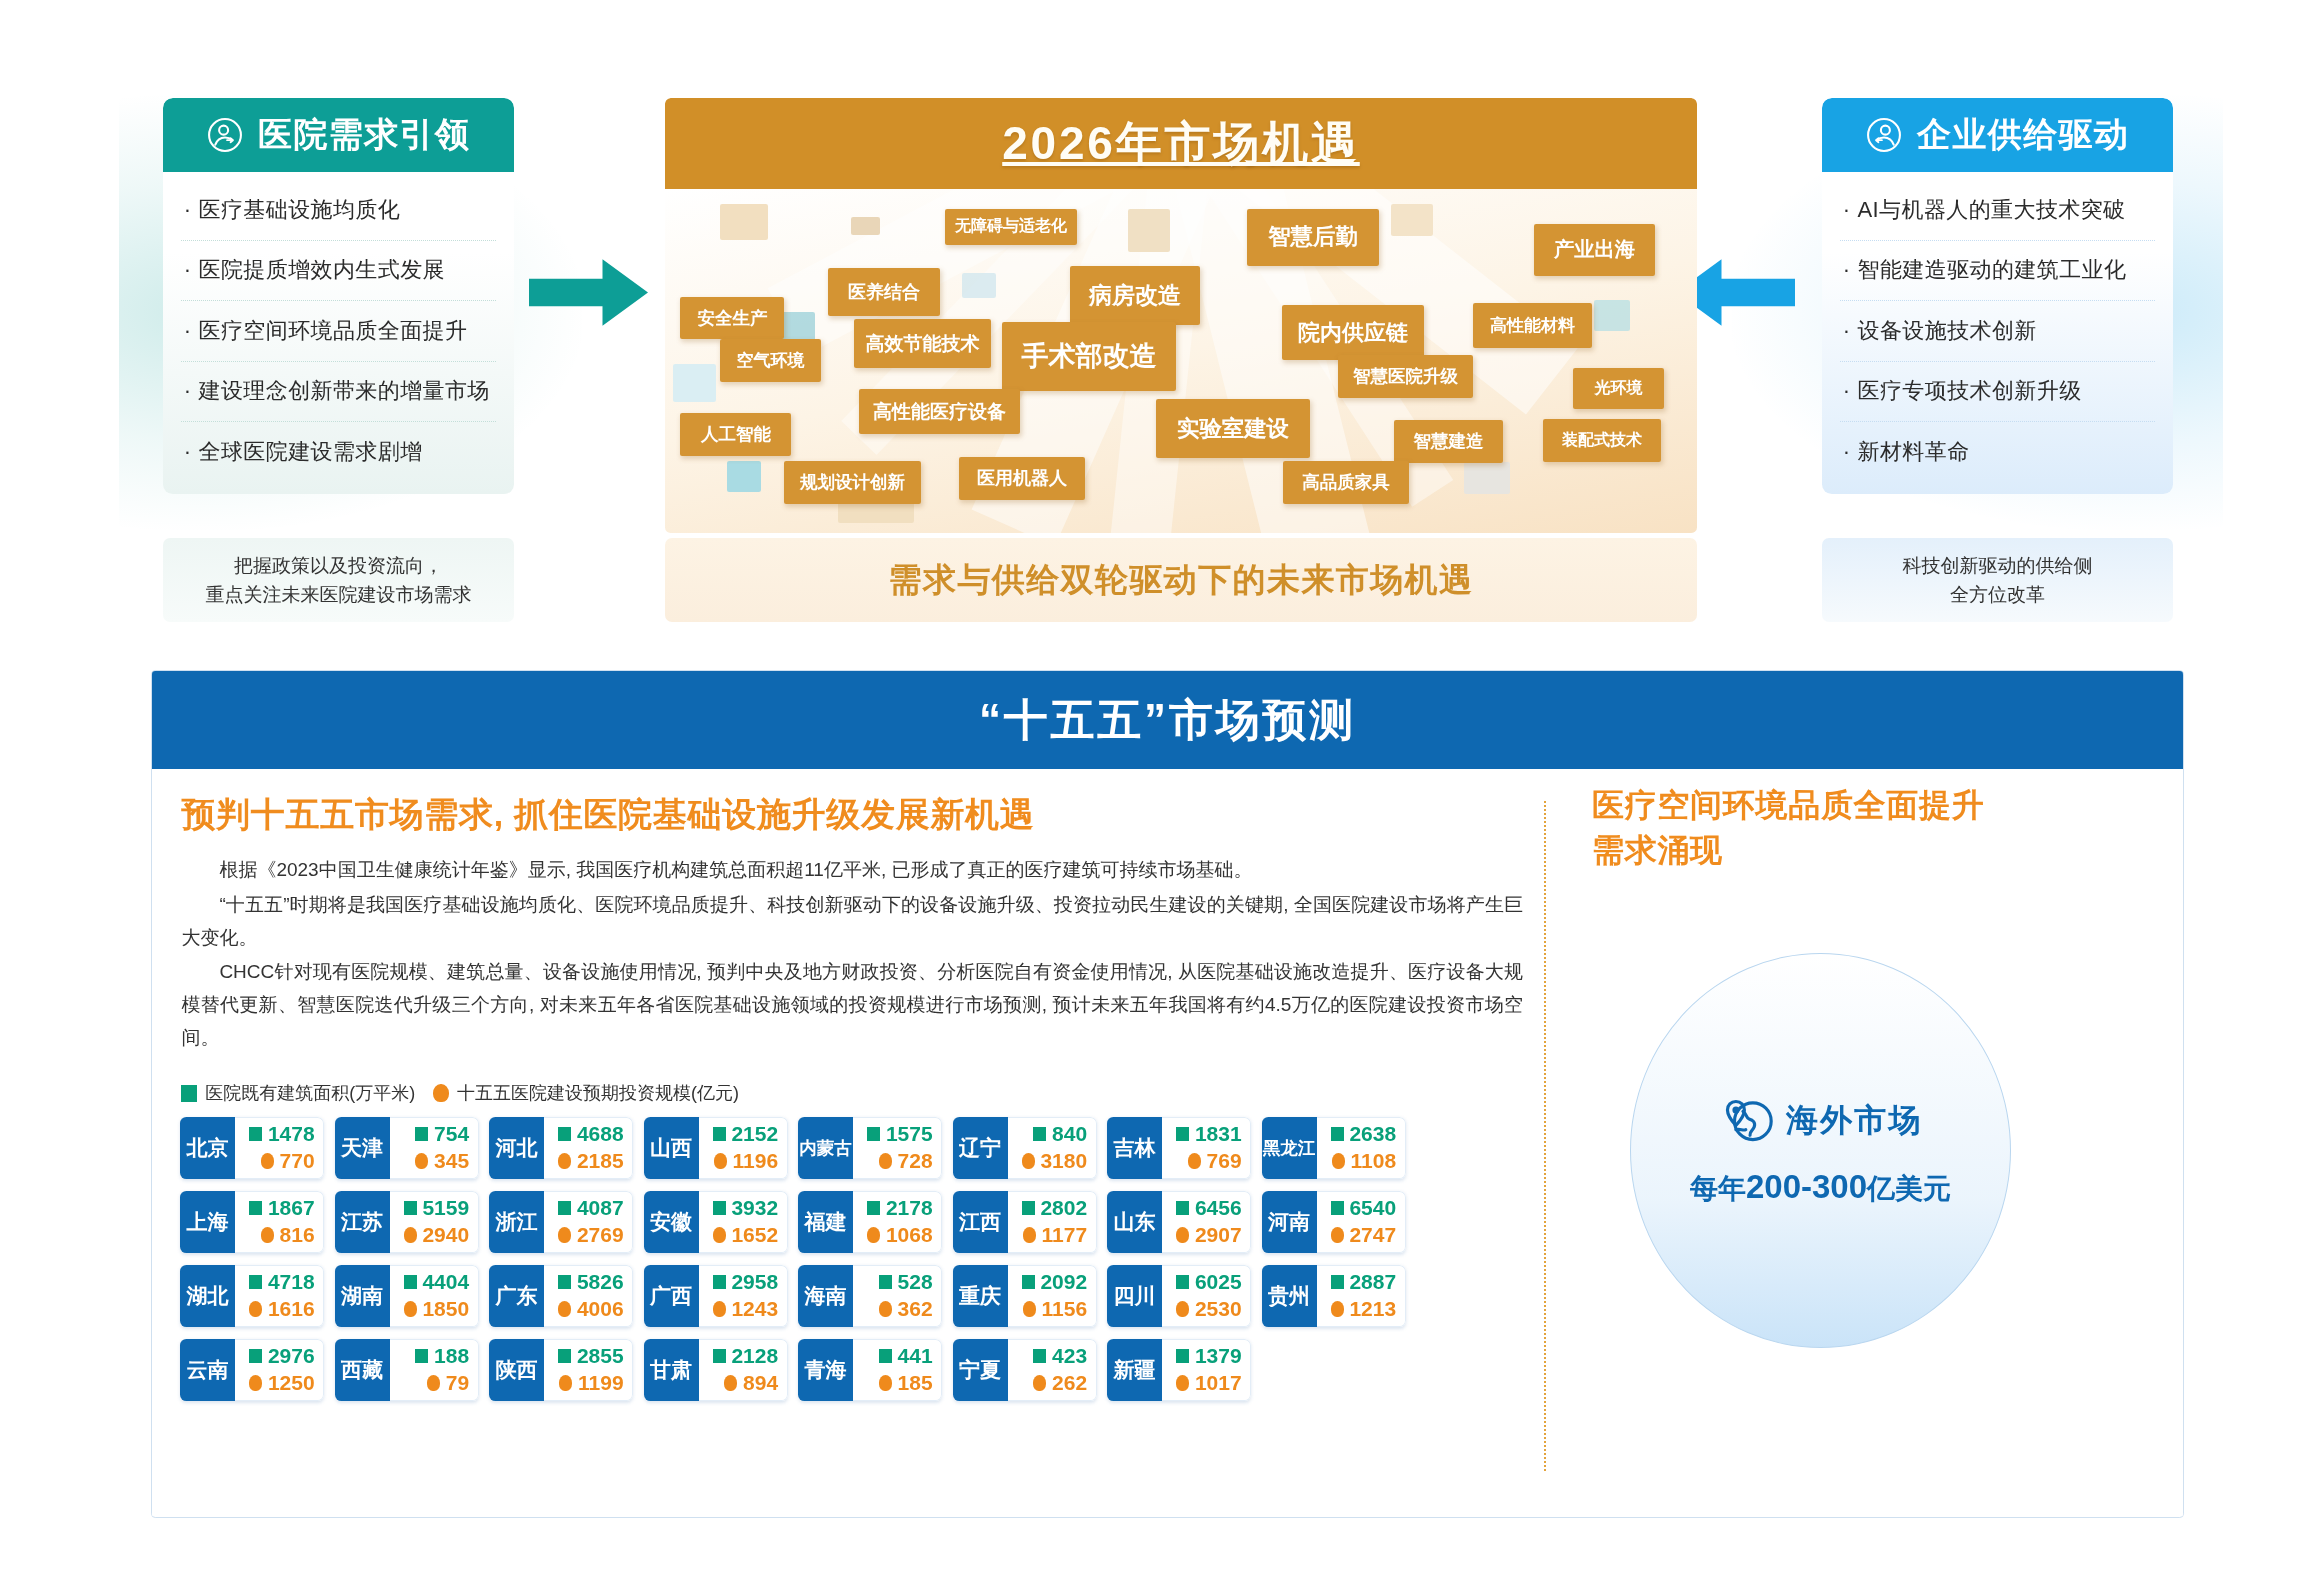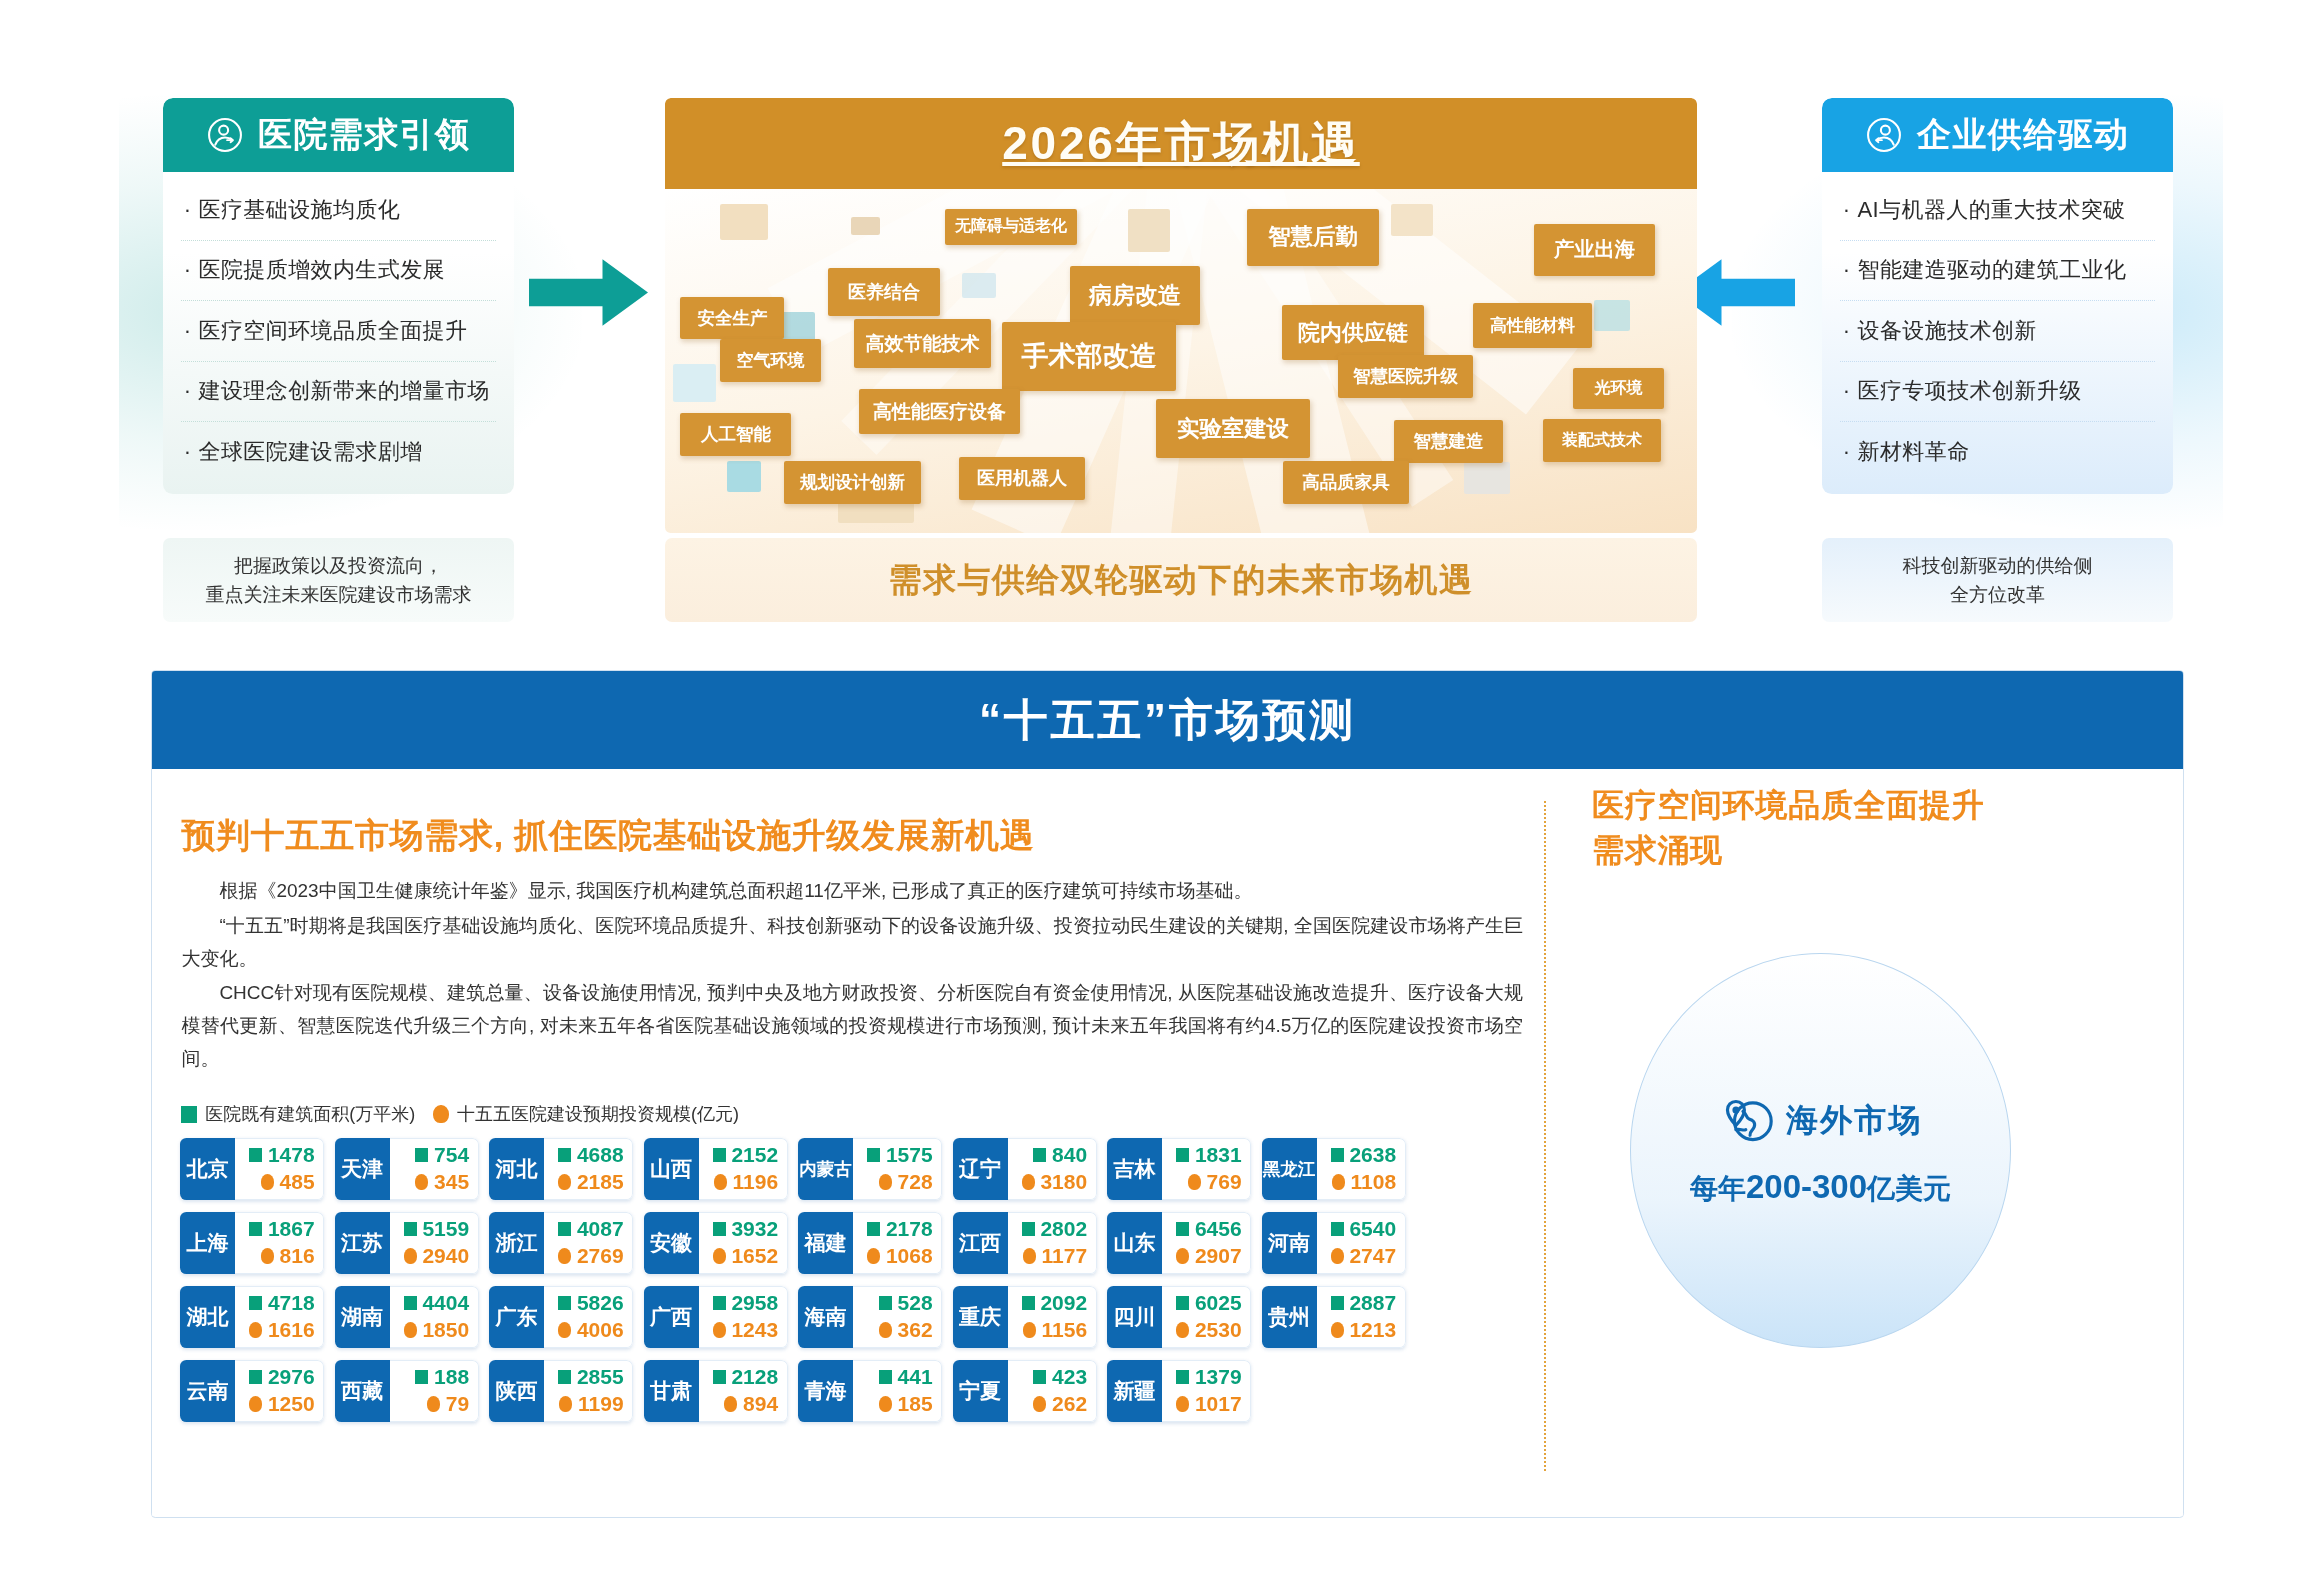--- a/index.html
+++ b/index.html
@@ -75,21 +75,21 @@
   #note-center{left:665px;top:538px;width:1032px;height:84px;
     background:linear-gradient(180deg,#fdf3e4 0%,#fbeedd 100%);}
   #note-center .ctext{font-size:33px;font-weight:bold;color:#cf8f2a;letter-spacing:1.4px;}
 
   
   #bottom{position:absolute;left:151px;top:670px;width:2033px;height:848px;
     border:1.4px solid #cfe0f0;border-radius:4.2px;background:#fff;box-sizing:border-box;overflow:hidden;}
   #bottom-head{height:98px;background:#0e68b1;display:flex;align-items:center;justify-content:center;}
   #bottom-head .btitle{font-size:44px;font-weight:bold;color:#fff;letter-spacing:2.8px;}
   #bottom-body{display:flex;height:747px;background:#fff;}
-  #bcol-left{width:1392px;padding:37px 0 0 28px;box-sizing:border-box;position:relative;}
+  #bcol-left{width:1392px;padding:16px 0 0 28px;box-sizing:border-box;position:relative;}
   #divider{width:0;border-left:2.1px dotted #e3a33c;margin:32px 0 45px 0;}
   #bcol-right{flex:1;position:relative;}
 
   #sec-title{font-size:34px;font-weight:bold;color:#f08c1e;letter-spacing:0.7px;margin:7px 0 15.4px 1.4px;}
   .para{font-size:19px;color:#333;line-height:1.74;text-indent:2em;margin:0 21px 1.4px 1.4px;text-align:justify;}
 
   
   #legend{display:flex;align-items:center;gap:18px;margin:27px 0 9.8px 1.4px;}
   .lg{display:flex;align-items:center;gap:8.4px;font-size:18px;color:#333;}
   .lg-sq{width:15.4px;height:17px;background:#08a07a;}
@@ -317,21 +317,21 @@
         <div id="grid">
             <div class="pcard">
               <div class="pname">北京</div>
               <div class="pvals">
                 <div class="prow">
                   <span class="mk-sq"></span>
                   <span class="v-area">1478</span>
                 </div>
                 <div class="prow">
                   <span class="mk-ci"></span>
-                  <span class="v-inv">485</span>
+                  <span class="v-inv">770</span>
                 </div>
               </div>
             </div>
             <div class="pcard">
               <div class="pname">天津</div>
               <div class="pvals">
                 <div class="prow">
                   <span class="mk-sq"></span>
                   <span class="v-area">754</span>
                 </div>

